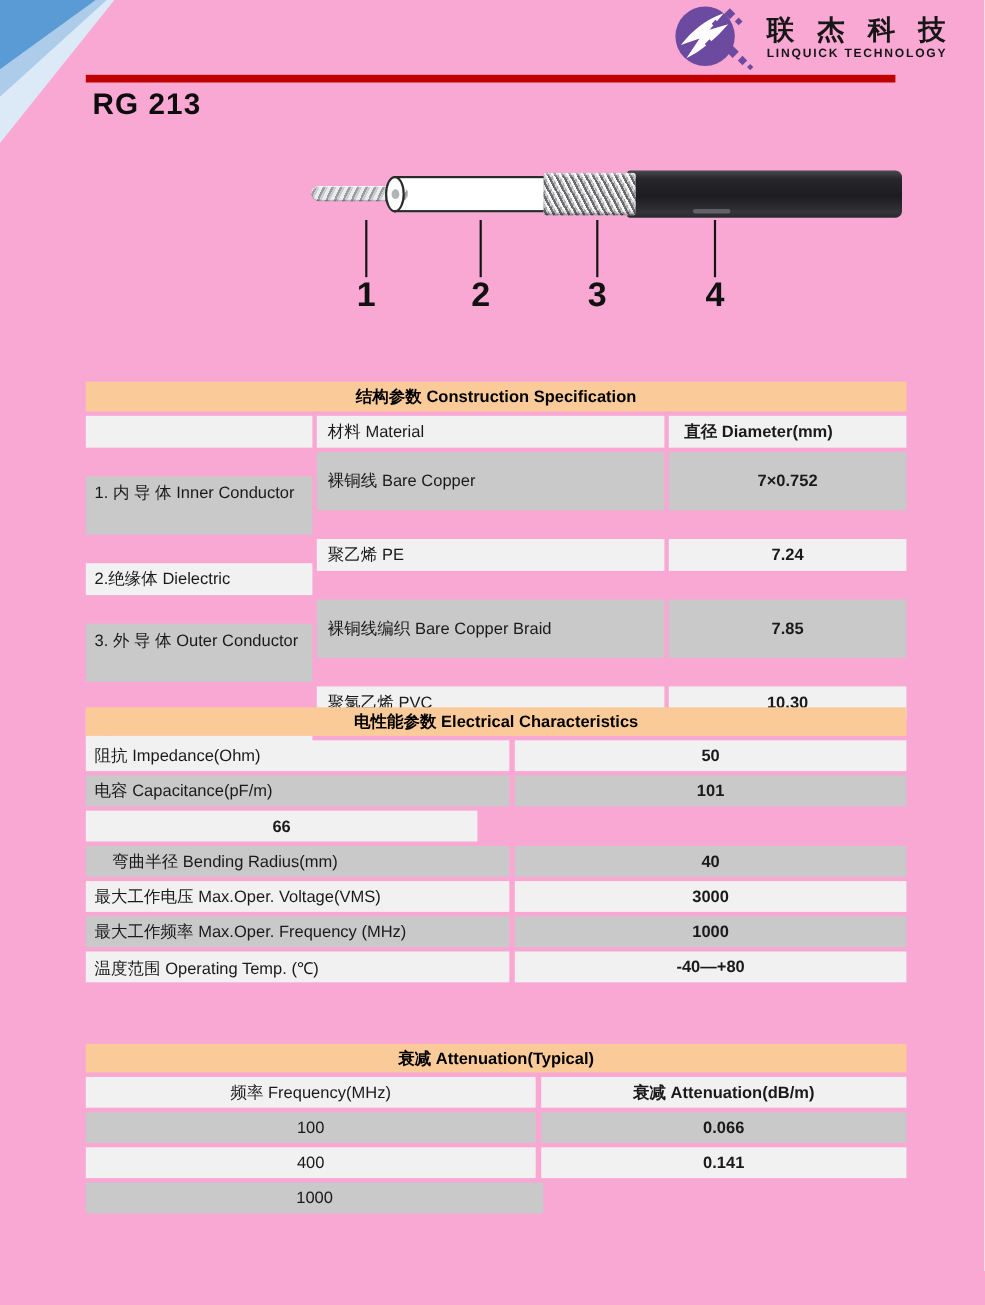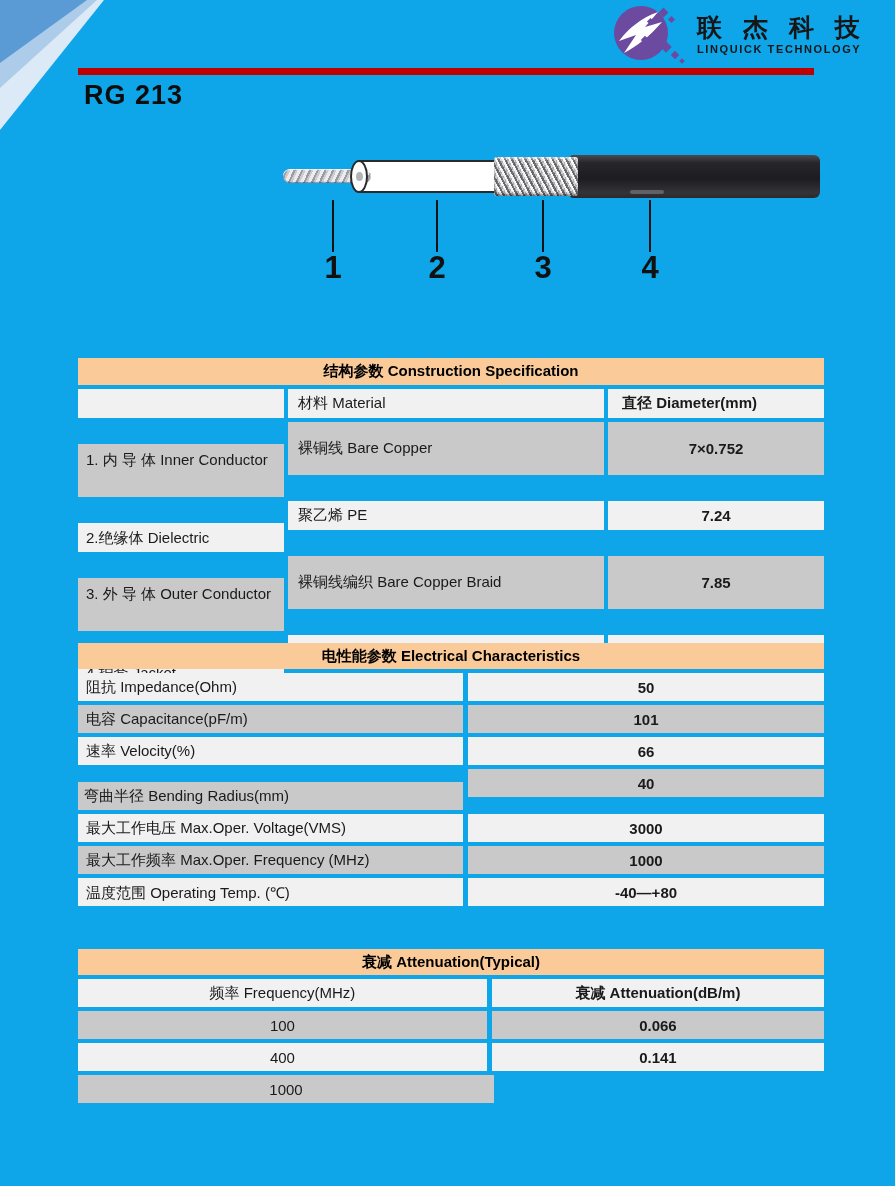--- a/index.html
+++ b/index.html
@@ -1,17 +1,17 @@
 <!DOCTYPE html>
 <html><head>
 <meta charset="utf-8">
 <style>
   html,body{margin:0;padding:0;background:#ffffff;}
   #page{
-    position:relative;width:895px;height:1186px;background:#0ea5e9;overflow:hidden;
+    position:relative;width:895px;height:1186px;background:#f9a8d4;overflow:hidden;
     font-family:"Liberation Sans",sans-serif;color:#1a1a1a;
   }
   
   .deco{position:absolute;top:0;left:0;}
   .deco.l1{width:104px;height:130px;background:#dce9f7;clip-path:polygon(0 0,100% 0,0 100%);}
   .deco.l2{width:97px;height:88px;background:#9cc2e5;opacity:.75;clip-path:polygon(0 0,100% 0,0 100%);}
   .deco.l3{width:87px;height:63px;background:#5b9bd5;clip-path:polygon(0 0,100% 0,0 100%);}
   
   .redrule{position:absolute;left:78px;top:68px;width:736px;height:7px;background:#c00000;}
   .brand{position:absolute;left:612px;top:3px;display:flex;align-items:center;gap:9px;}
@@ -114,21 +114,21 @@
     <div class="leader" style="left:436px;"></div>
     <div class="leader" style="left:542px;"></div>
     <div class="leader" style="left:649px;"></div>
 
     <div class="dnum" style="left:313px;">1</div>
     <div class="dnum" style="left:417px;">2</div>
     <div class="dnum" style="left:523px;">3</div>
     <div class="dnum" style="left:630px;">4</div>
   </div>
 
-  <div class="tbl" style="top:358px;">
+  <div class="tbl" style="top:347px;">
     <div class="trow">
       <div class="cell bg-orange tbl-title" style="width:746px;">结构参数 Construction Specification</div>
     </div>
     <div class="trow gap-top">
       <div class="cell bg-light con-c1 h29 mr"></div>
       <div class="cell bg-light con-c2 h29 mr c-left">材料 Material</div>
       <div class="cell bg-light con-c3 h29 c-left bold" style="padding-left:14px;">直径 Diameter(mm)</div>
     </div>
     <div class="trow gap-top">
       <div class="cell bg-gray con-c1 h53 part-cell mr">1. 内 导 体 Inner Conductor</div>
@@ -158,25 +158,24 @@
     </div>
     <div class="trow gap-top">
       <div class="cell bg-light ele-c1 h28 c-left mr5" style="padding-left:8px;">阻抗 Impedance(Ohm)</div>
       <div class="cell bg-light ele-c2 h28 c-center bold">50</div>
     </div>
     <div class="trow gap-top">
       <div class="cell bg-gray ele-c1 h28 c-left mr5" style="padding-left:8px;">电容 Capacitance(pF/m)</div>
       <div class="cell bg-gray ele-c2 h28 c-center bold">101</div>
     </div>
     <div class="trow gap-top">
-      <div class="cell bg-light ele-c1 h28 c-left mr5" style="padding-left:8px;">速率 Velocity(%)</div>
       <div class="cell bg-light ele-c2 h28 c-center bold">66</div>
     </div>
     <div class="trow gap-top">
-      <div class="cell bg-gray ele-c1 h28 c-left mr5" style="padding-left:6px;margin-top:13px;">弯曲半径 Bending Radius(mm)</div>
+      <div class="cell bg-gray ele-c1 h28 c-left mr5" style="padding-left:24px;">弯曲半径 Bending Radius(mm)</div>
       <div class="cell bg-gray ele-c2 h28 c-center bold">40</div>
     </div>
     <div class="trow gap-top">
       <div class="cell bg-light ele-c1 h28 c-left mr5" style="padding-left:8px;">最大工作电压 Max.Oper. Voltage(VMS)</div>
       <div class="cell bg-light ele-c2 h28 c-center bold">3000</div>
     </div>
     <div class="trow gap-top">
       <div class="cell bg-gray ele-c1 h28 c-left mr5" style="padding-left:8px;">最大工作频率 Max.Oper. Frequency (MHz)</div>
       <div class="cell bg-gray ele-c2 h28 c-center bold">1000</div>
     </div>

